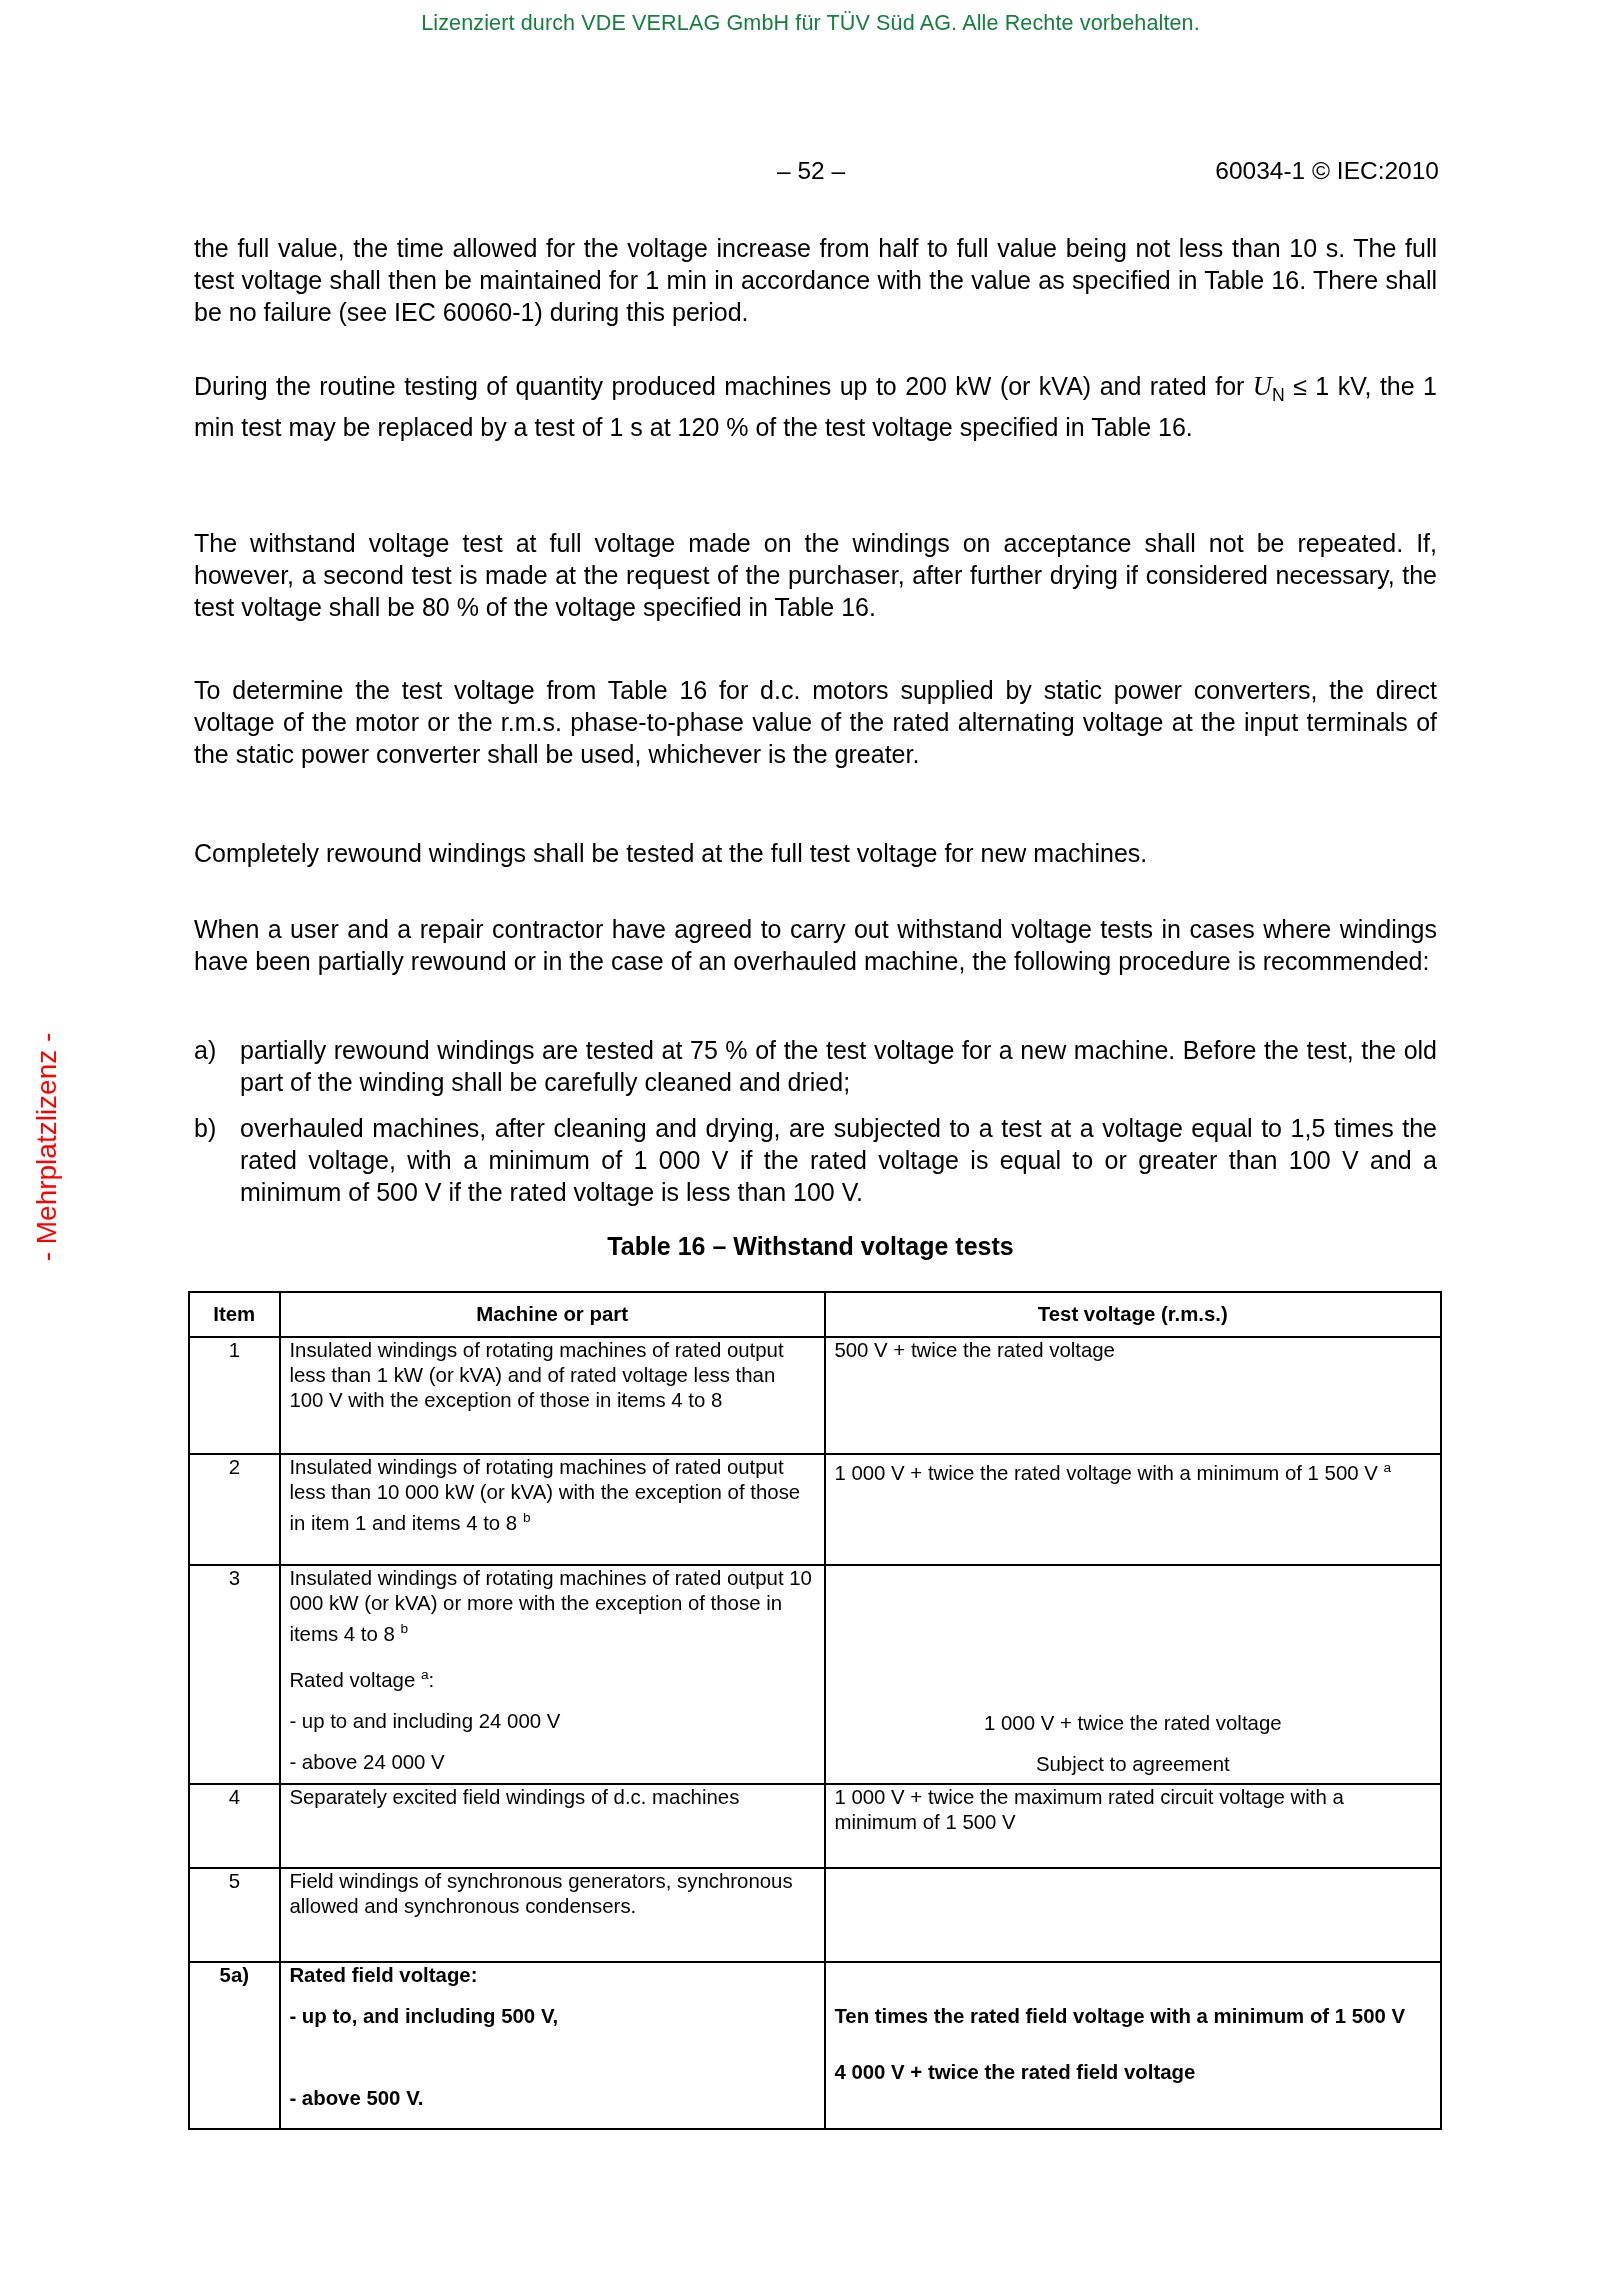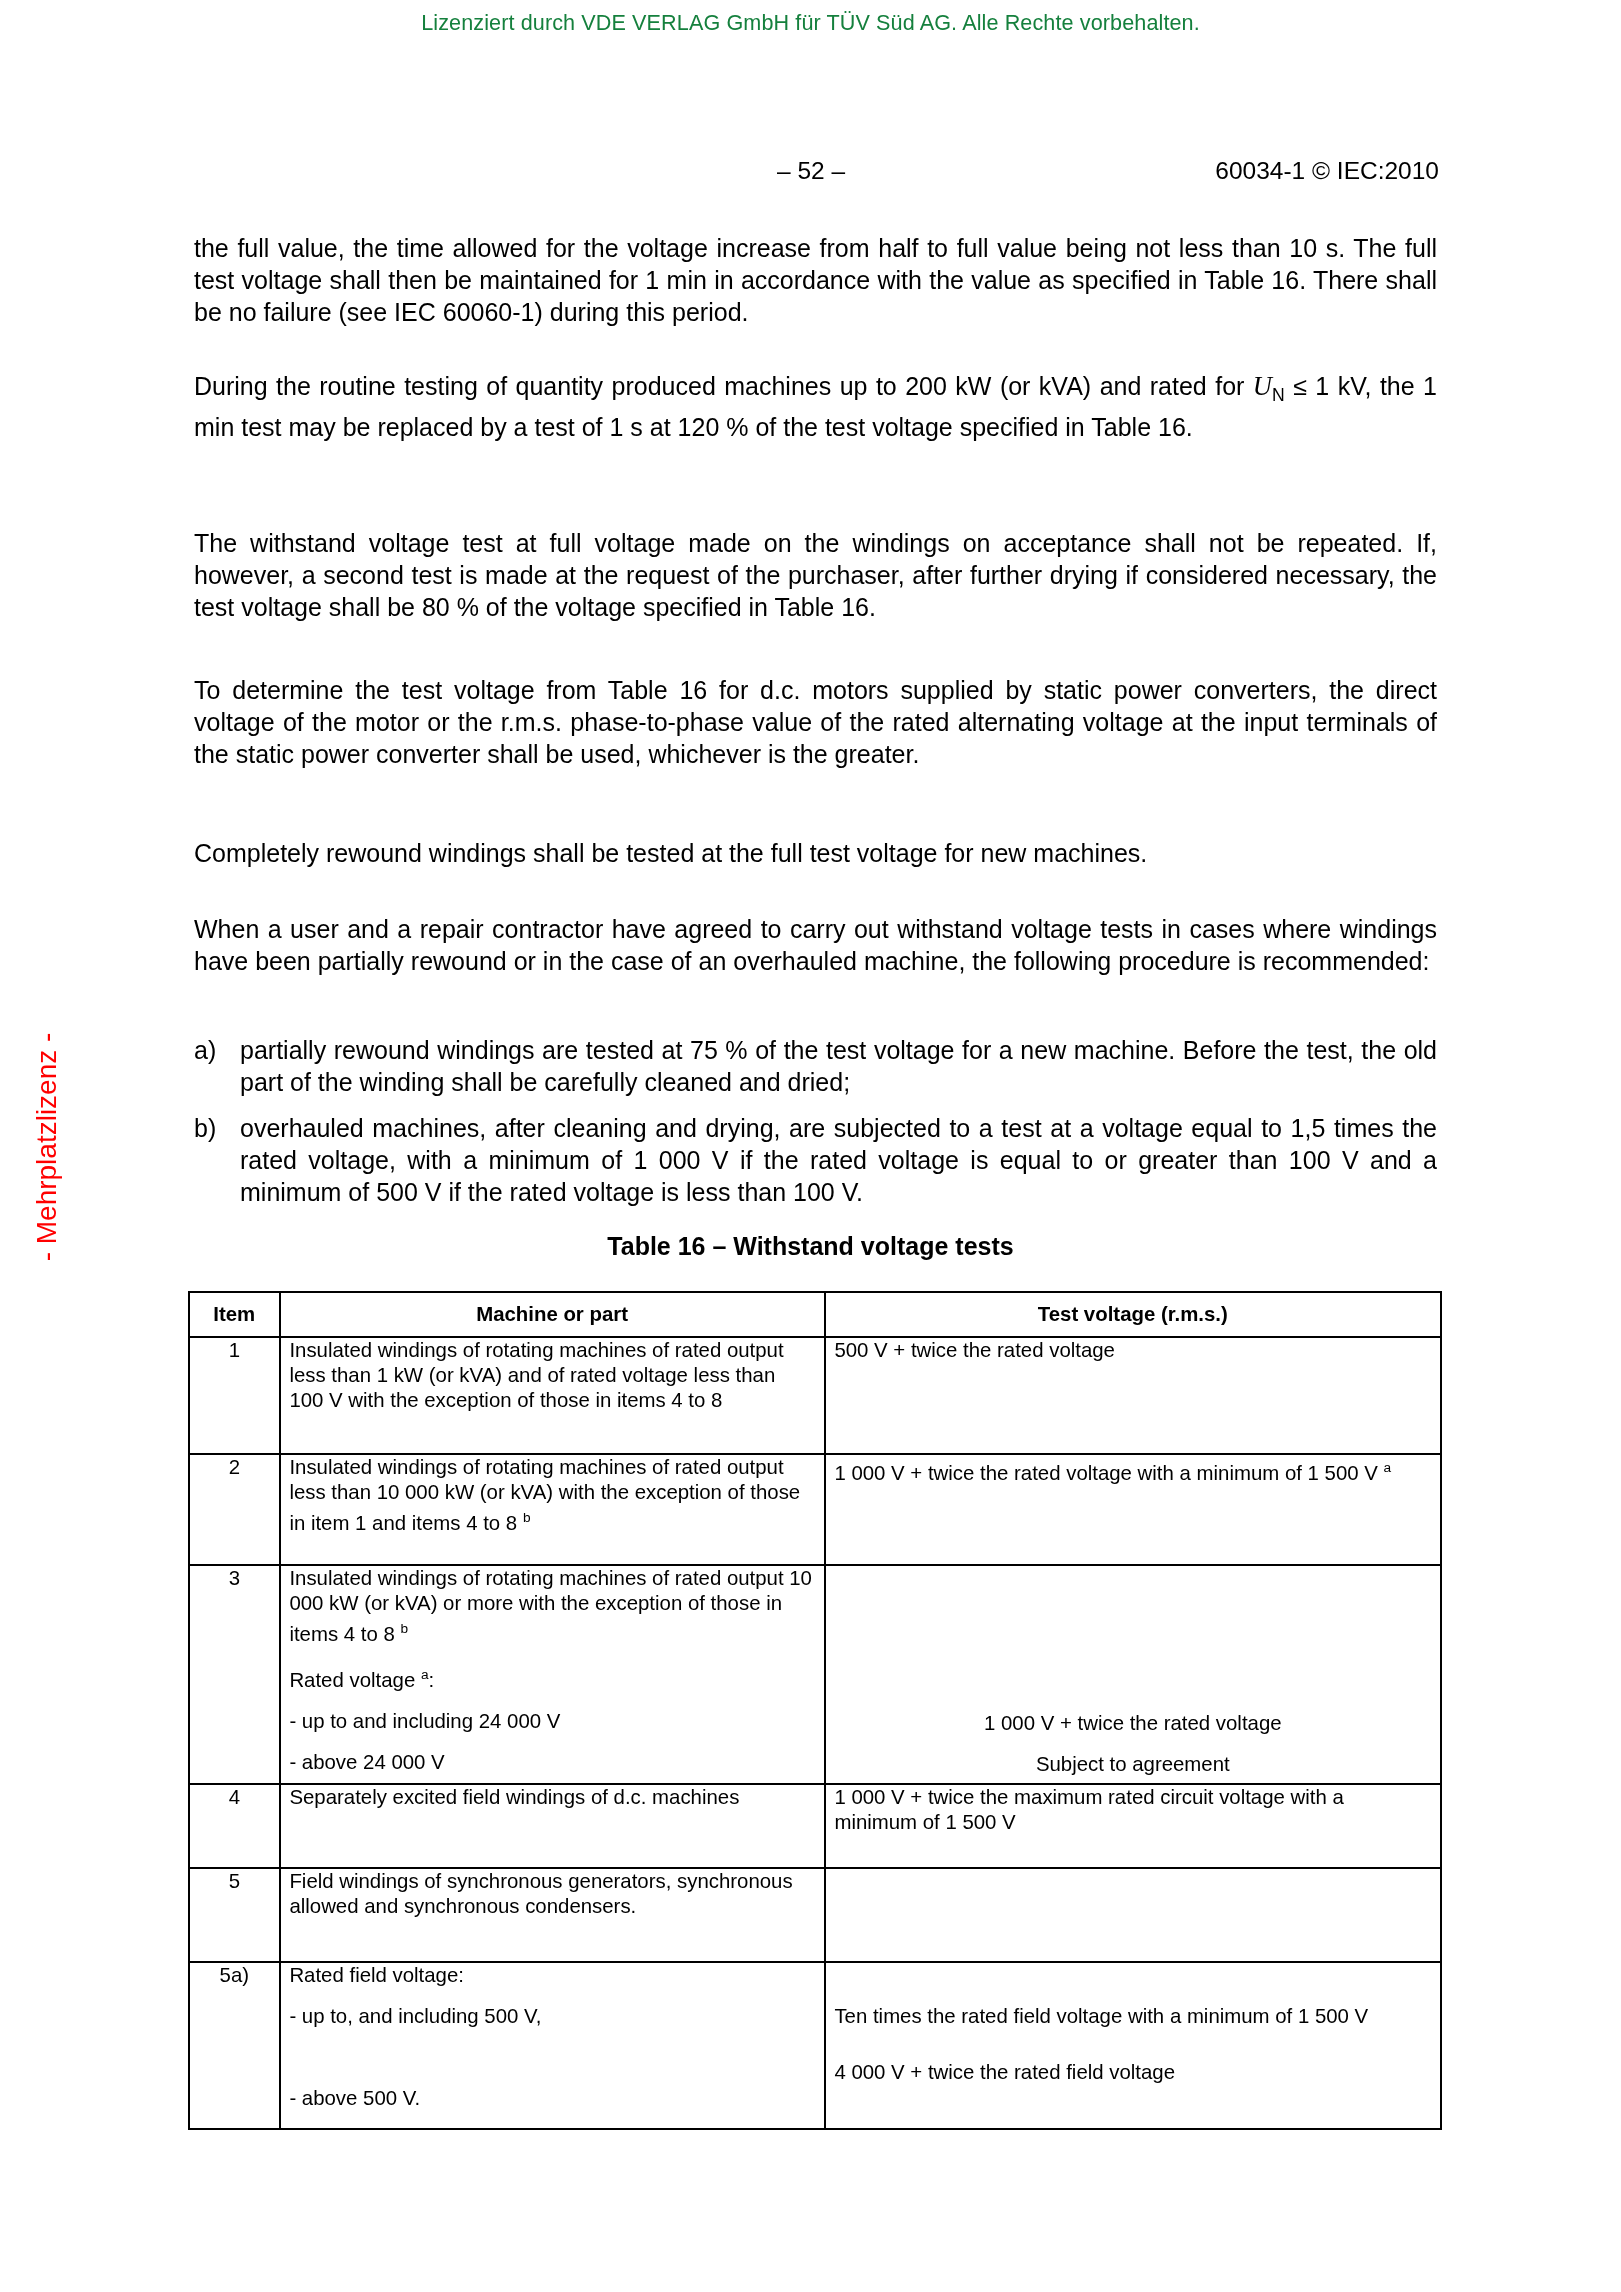--- a/index.html
+++ b/index.html
@@ -155,21 +155,21 @@
     <tr class="row-start" style="height:84px;">
       <td class="item">4</td>
       <td class="machine">Separately excited field windings of d.c. machines</td>
       <td class="voltage">1 000 V + twice the maximum rated circuit voltage with a minimum of 1 500 V</td>
     </tr>
     <tr class="row-start" style="height:94px;">
       <td class="item">5</td>
       <td class="machine">Field windings of synchronous generators, synchronous allowed and synchronous condensers.</td>
       <td class="voltage"></td>
     </tr>
-    <tr class="row-start last" style="height:167px;">
+    <tr class="row-start last" style="height:167px;font-weight:bold;">
       <td class="item">5a)</td>
       <td class="machine">
         <span class="sub-line">Rated field voltage:</span>
         <span class="gap"></span>
         <span class="sub-line">- up to, and including 500 V,</span>
         <span class="sub-line" style="height:57px;"></span>
         <span class="sub-line">- above 500 V.</span>
       </td>
       <td class="voltage">
         <span class="sub-line" style="height:41px;"></span>

